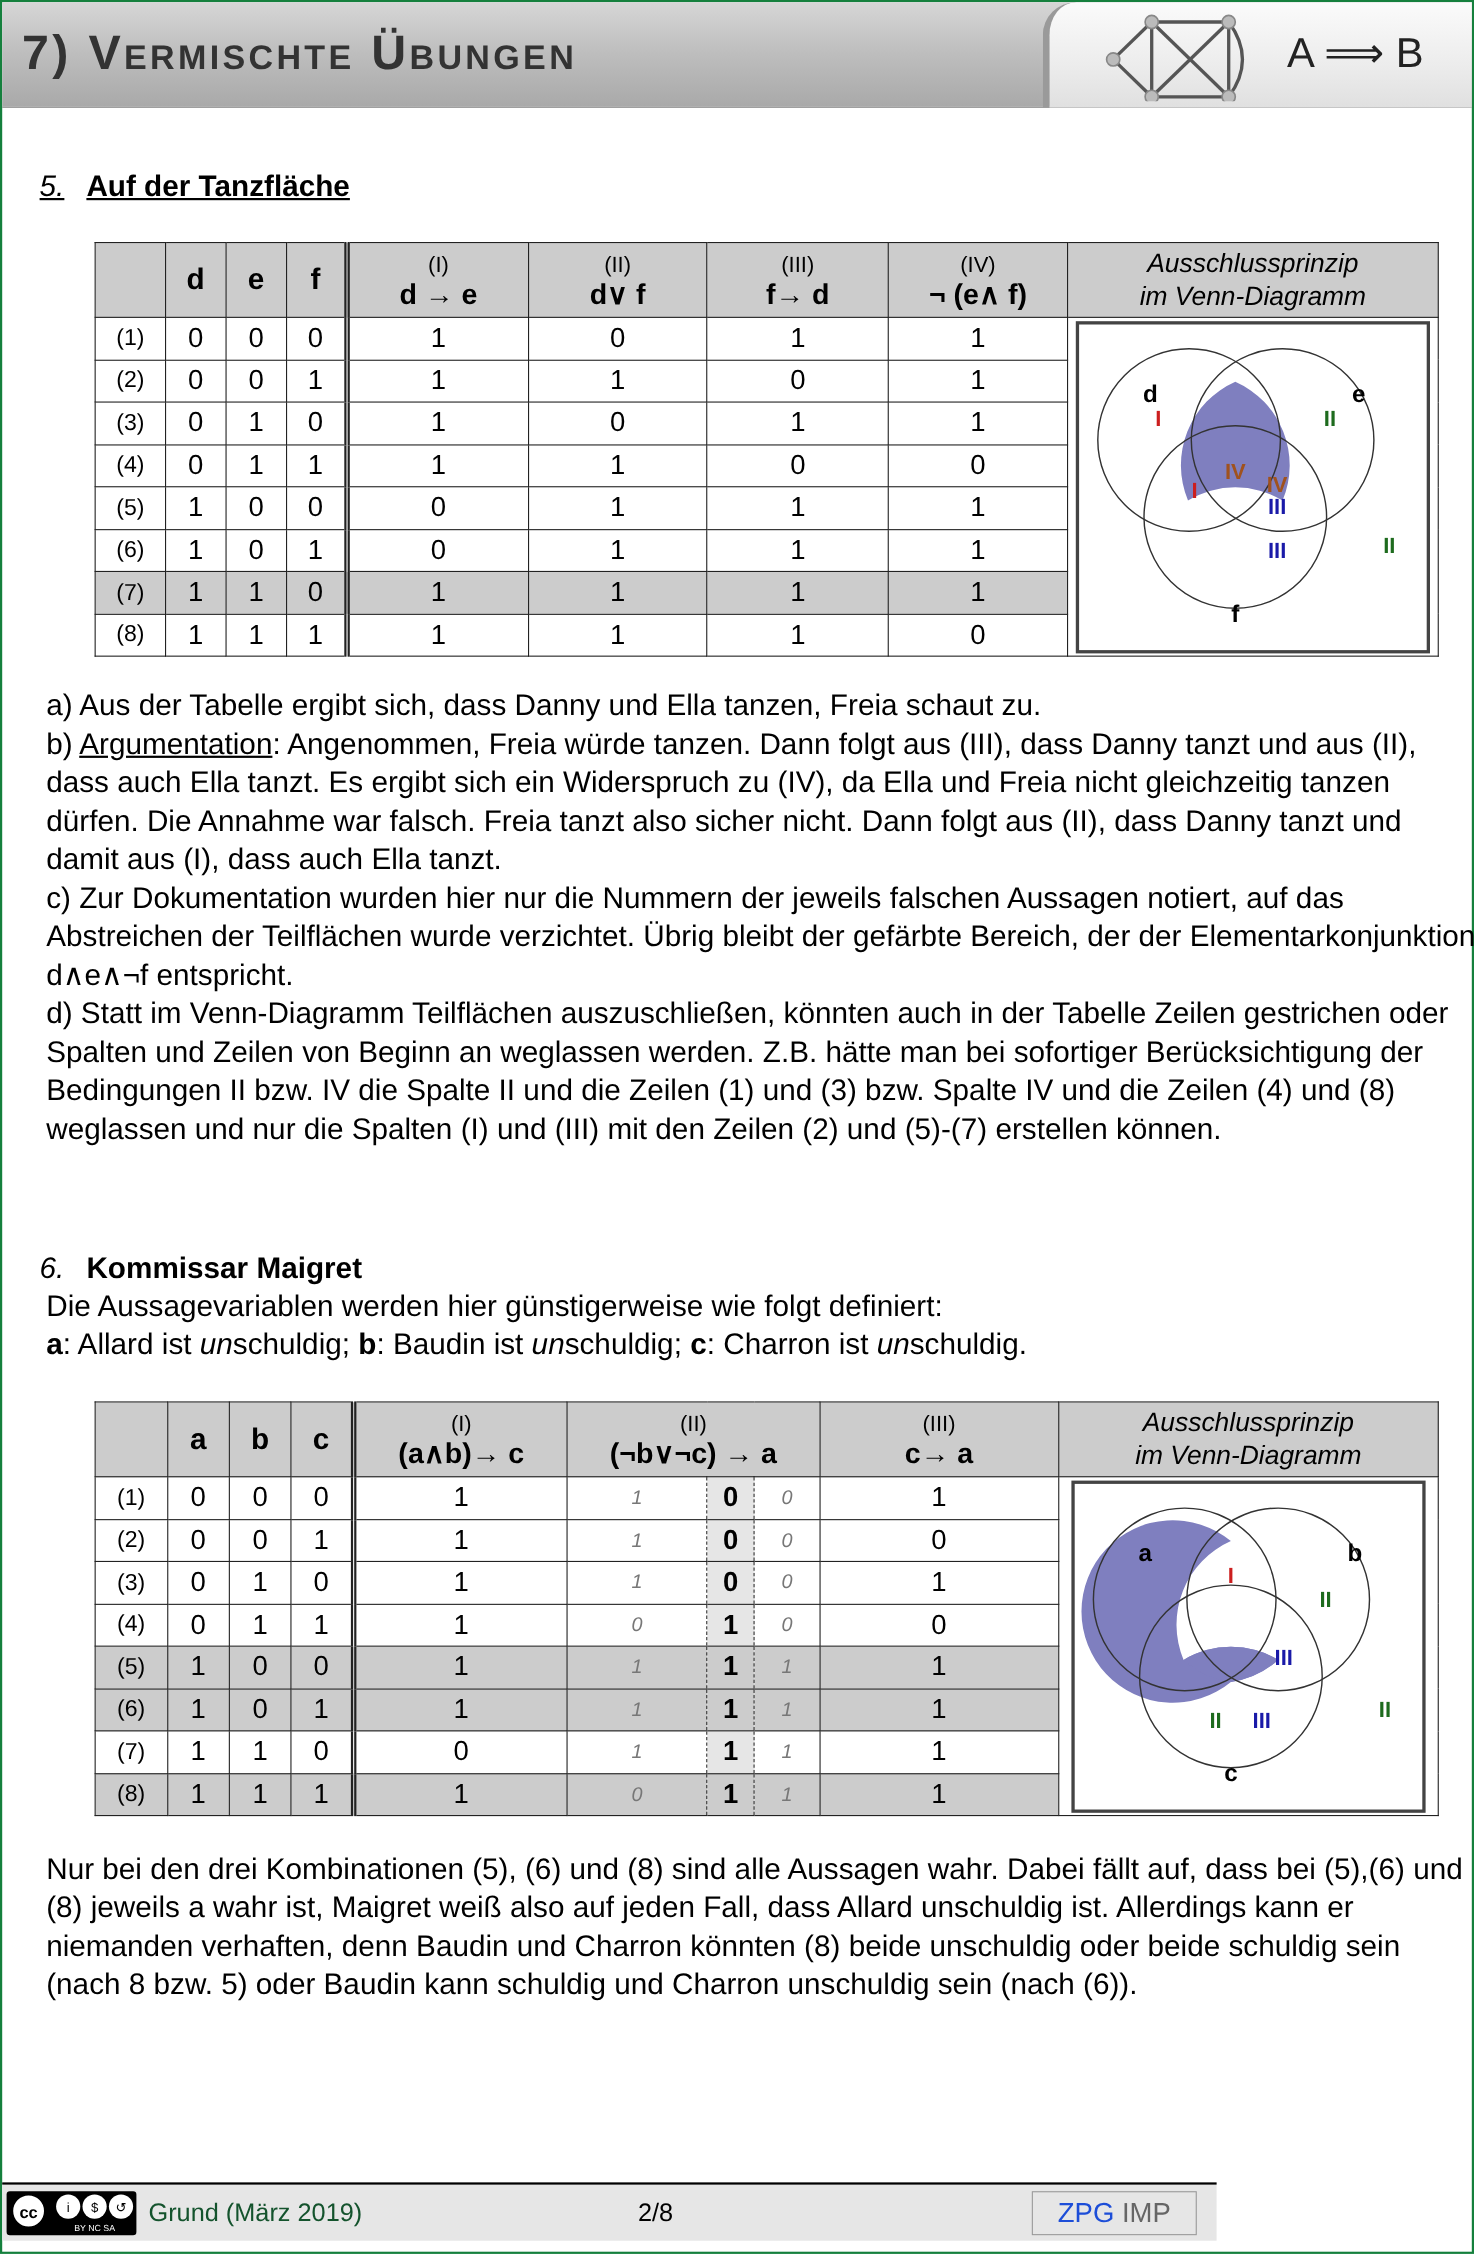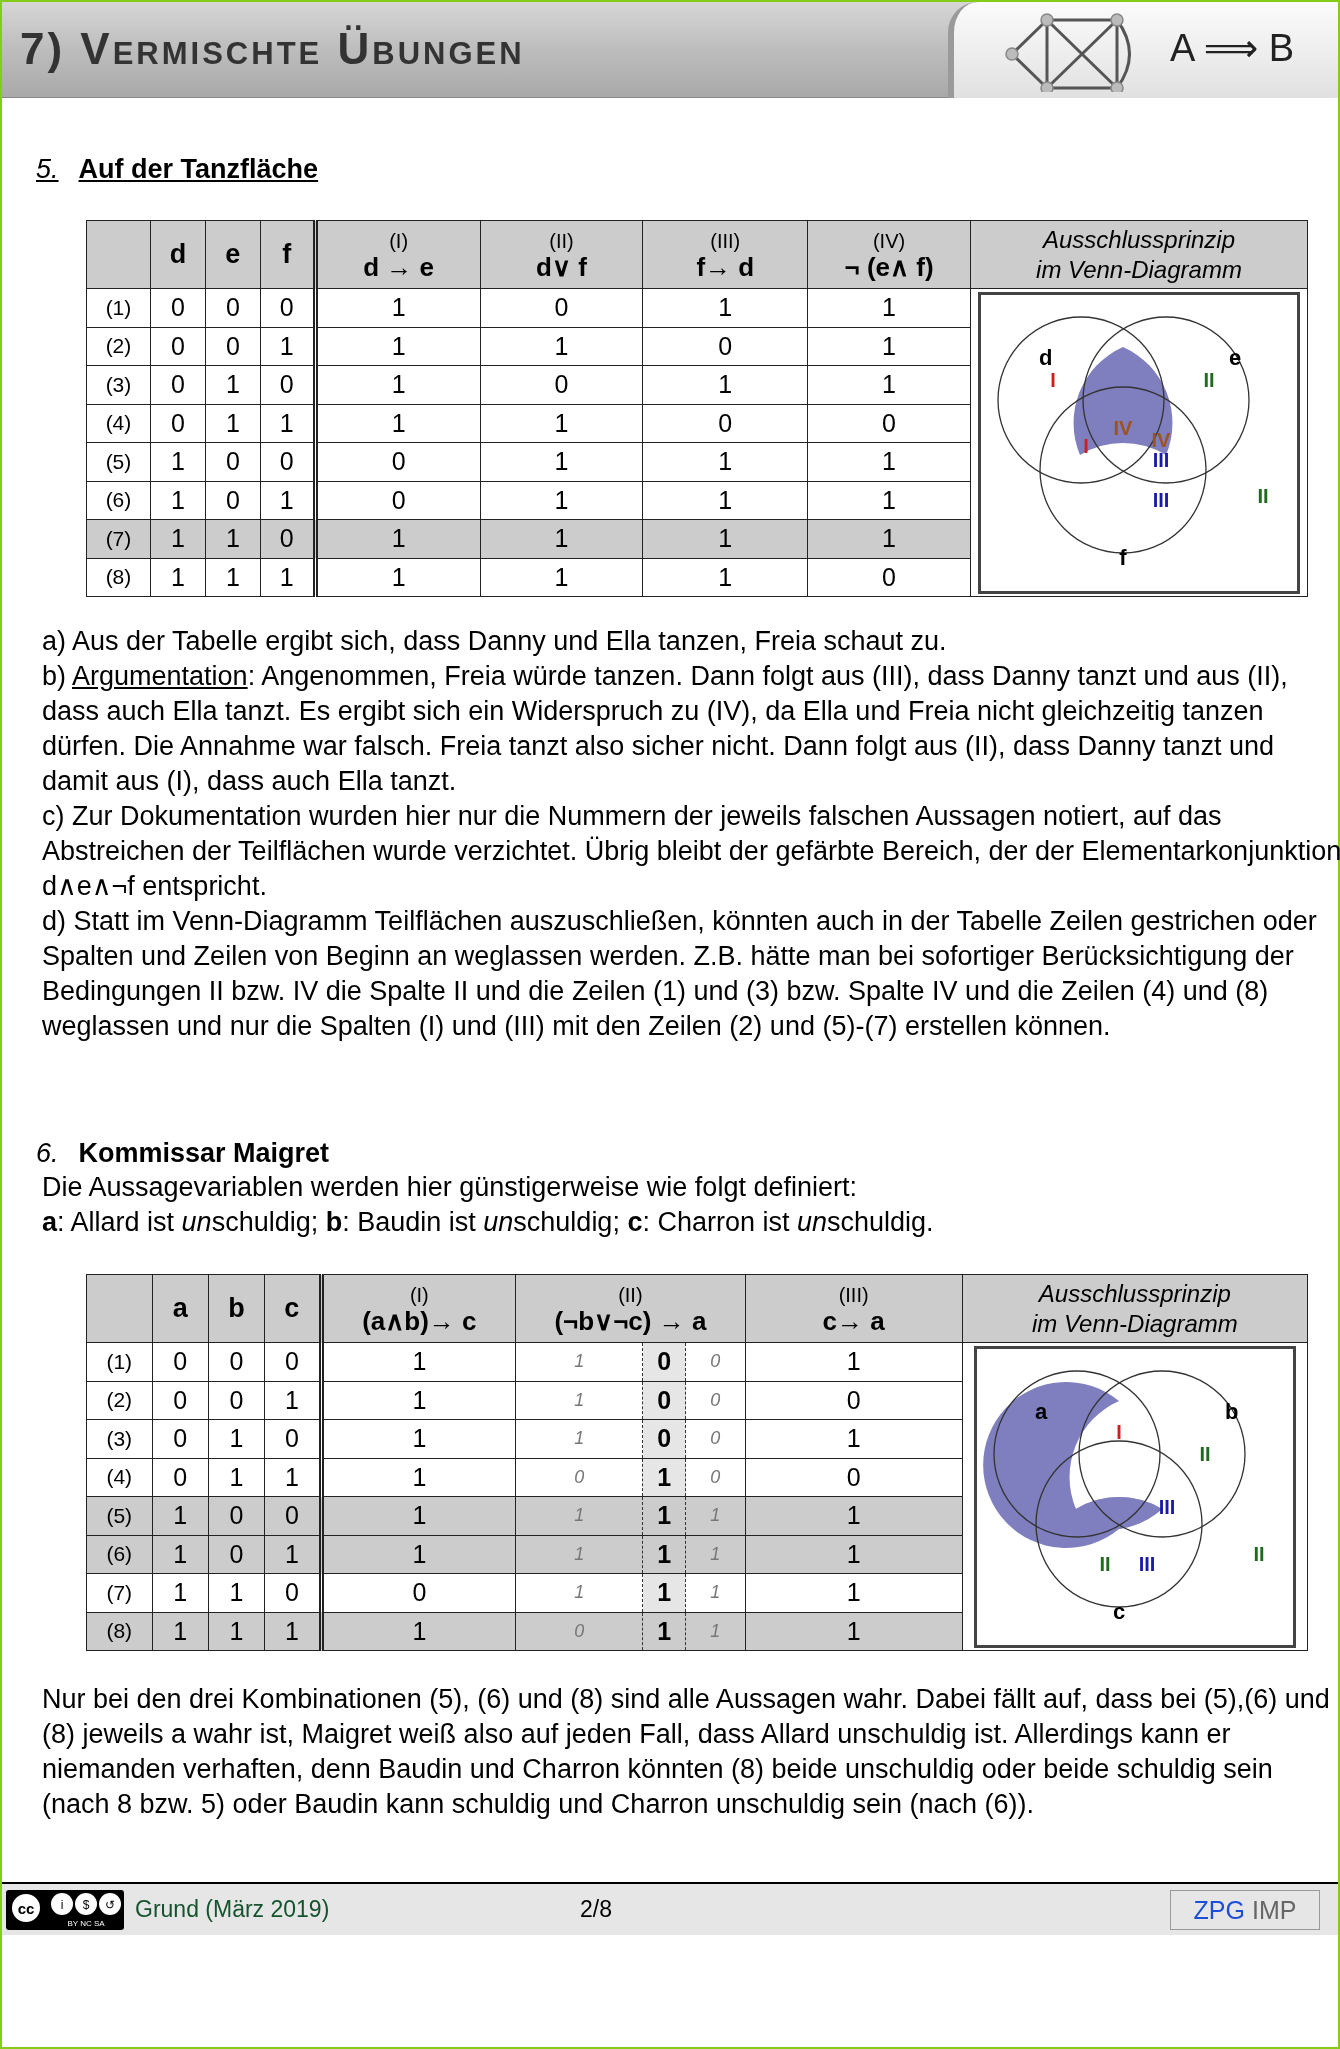--- a/index.html
+++ b/index.html
@@ -1,17 +1,17 @@
 <!DOCTYPE html>
 <html><head>
 <meta charset="utf-8">
 <style>
   * { box-sizing: border-box; margin: 0; padding: 0; }
   body { width: 1340px; height: 2049px; background: #fff; font-family: "Liberation Sans", sans-serif; color: #000; position: relative; overflow: hidden; }
-  .page { position: absolute; left: 0; top: 0; width: 1340px; height: 2049px; border: 2px solid #84cc16; }
+  .page { position: absolute; left: 0; top: 0; width: 1340px; height: 2049px; border: 2px solid #15803d; }
   
   .header { position: absolute; left: 0; top: 0; width: 1336px; height: 96px; background: linear-gradient(180deg, #d6d6d6 0%, #bdbdbd 50%, #a9a9a9 100%); border-bottom: 1px solid #888; }
   .header-right { position: absolute; right: 0; top: 0; width: 390px; height: 96px; background: linear-gradient(180deg, #fbfbfb 0%, #ececec 60%, #e0e0e0 100%); border-left: 6px solid #9a9a9a; border-radius: 30px 0 0 0; }
   .header-title { position: absolute; left: 18px; top: 22px; font-family: "Liberation Sans", sans-serif; font-weight: bold; font-size: 44px; letter-spacing: 3px; color: #333; font-variant: small-caps; }
   .graph-logo { position: absolute; left: 1000px; top: 8px; width: 140px; height: 82px; }
   .impl-text { position: absolute; left: 1168px; top: 24px; font-family: Liberation Sans, sans-serif; font-size: 38px; color: #222; }
 
   
   .sec-head { position: absolute; font-size: 27px; }
   .sec-head .num { font-style: italic; margin-right: 20px; }
@@ -37,21 +37,21 @@
   table.tt td.nb-l { border-left: none; }
   table.tt td.nb-r { border-right: none; }
 
   .venn-box { width: 322px; height: 302px; border: 3px solid #444; margin: 0 auto; position: relative; }
 
   
   .para { position: absolute; font-size: 27px; line-height: 35px; }
   .para u { text-decoration: underline; }
 
   
-  .footer { position: absolute; left: 0; top: 1880px; width: 1336px; height: 53px; background: #e6e6e6; border-top: 2px solid #000; }
+  .footer { position: absolute; left: 0; top: 1982px; width: 1104px; height: 53px; background: #e6e6e6; border-top: 2px solid #000; }
   .cc-badge { position: absolute; left: 4px; top: 6px; width: 118px; height: 40px; background: #000; border-radius: 3px; }
   .footer-author { position: absolute; left: 133px; top: 12px; font-size: 23px; color: #14532d; }
   .footer-page { position: absolute; left: 578px; top: 12px; font-size: 23px; color: #000; }
   .footer-logo { position: absolute; right: 18px; top: 6px; width: 150px; height: 40px; border: 1.5px solid #999; font-size: 25px; text-align: center; line-height: 38px; }
   .footer-logo .zpg { color: #1d4ed8; }
   .footer-logo .imp { color: #666; }
 </style>
 </head>
 <body>
 

